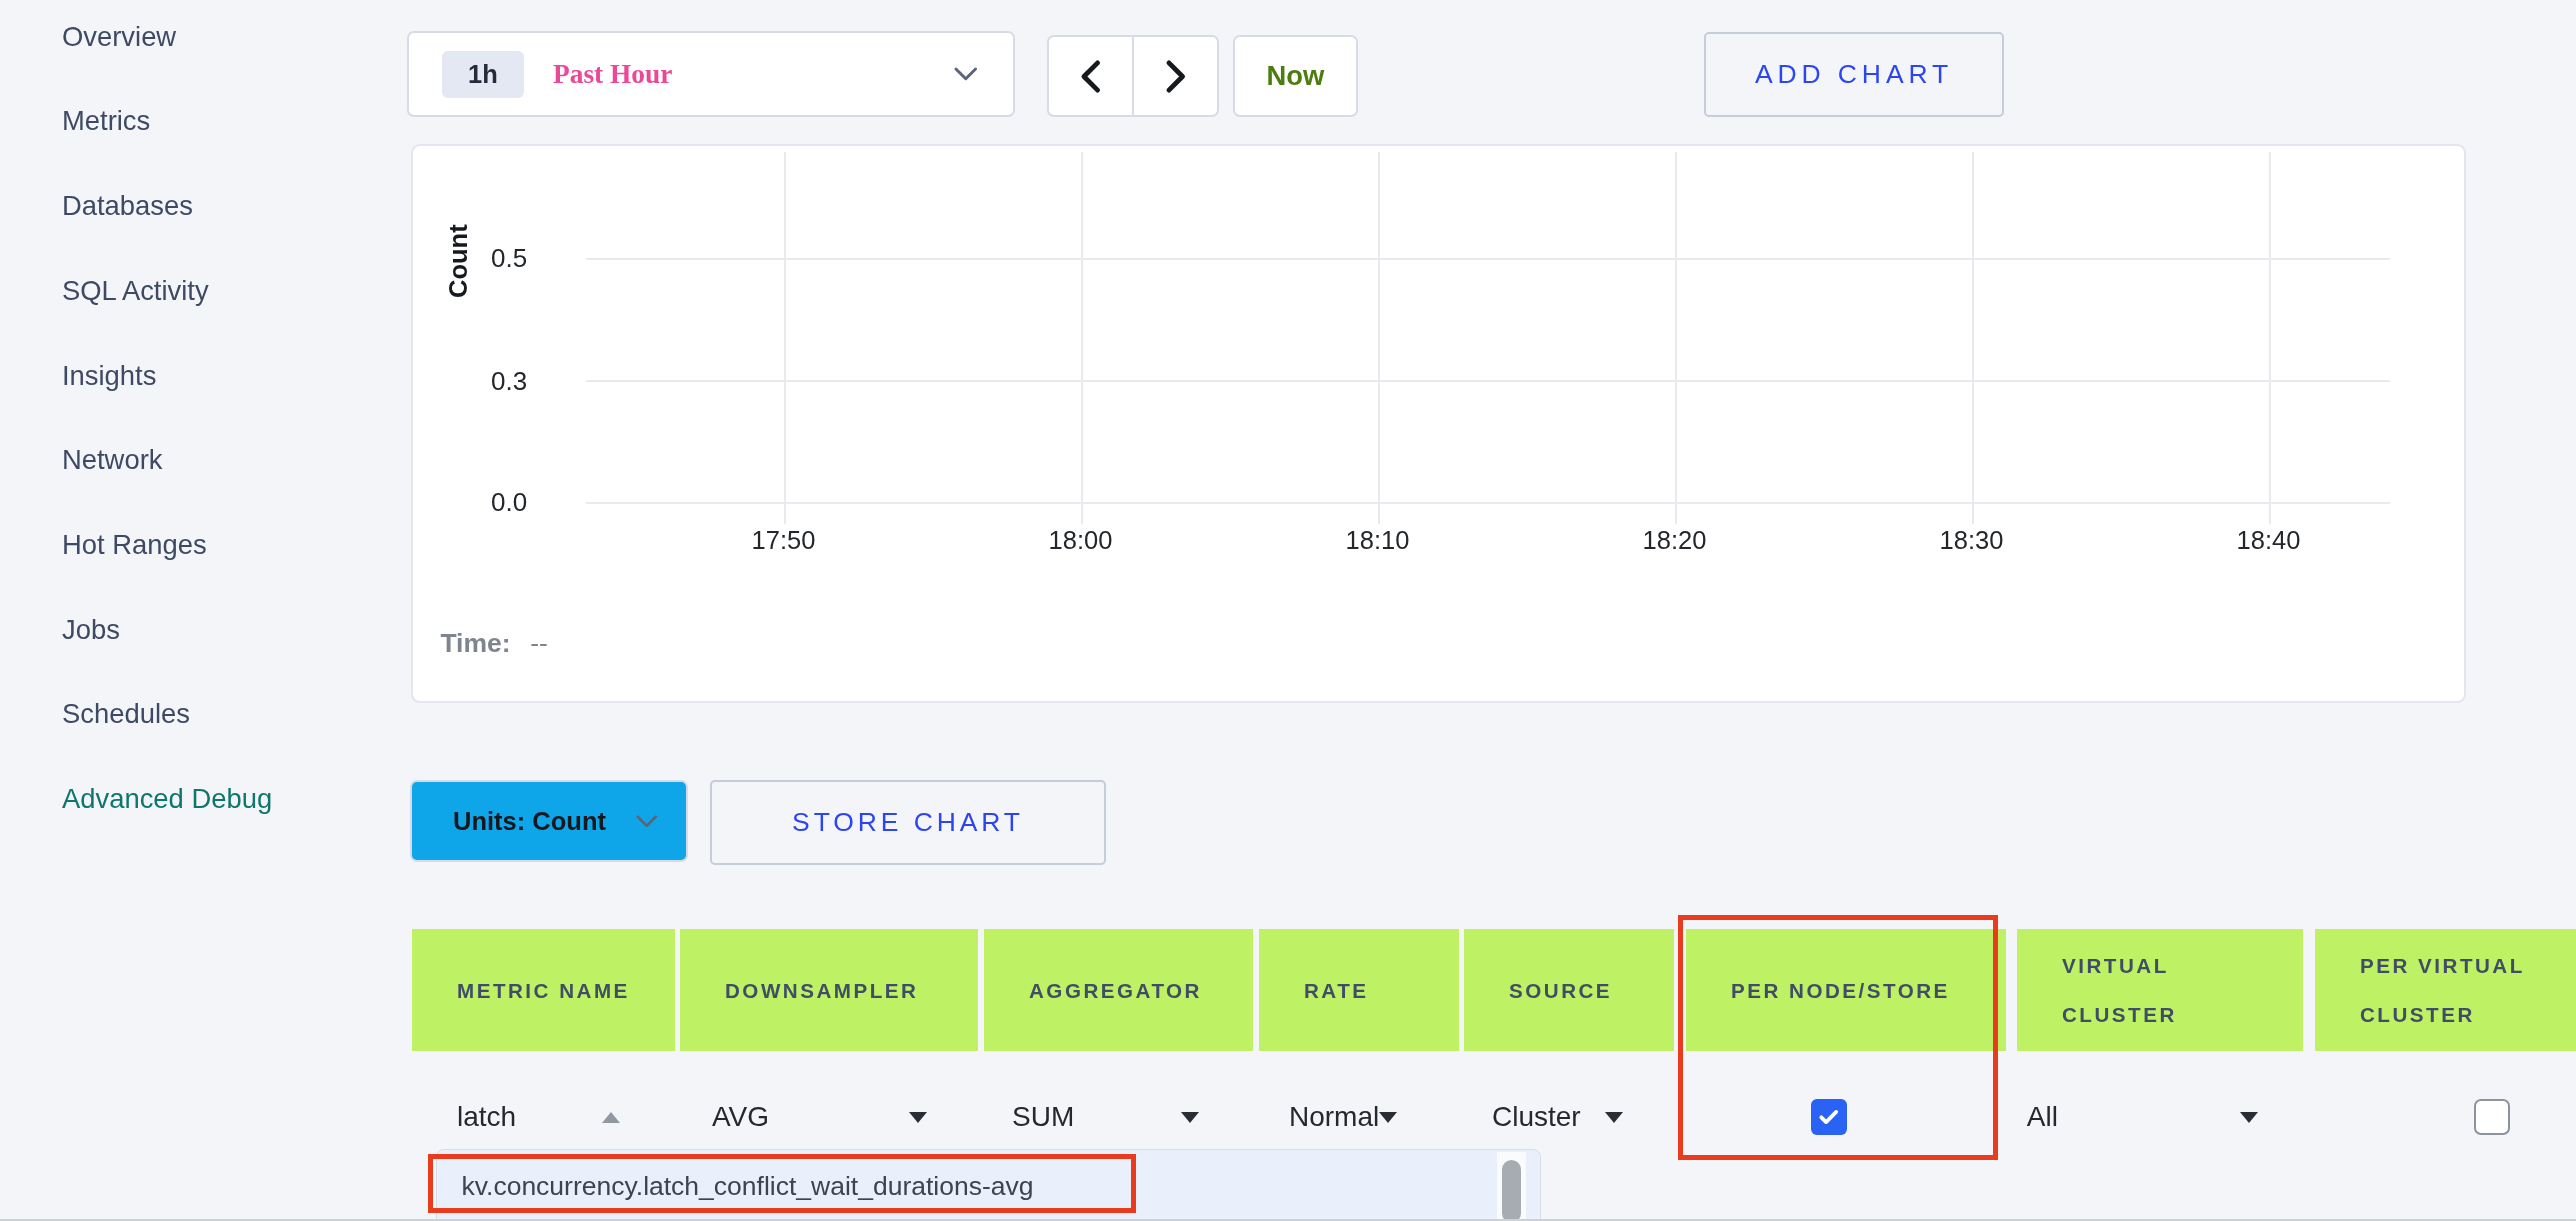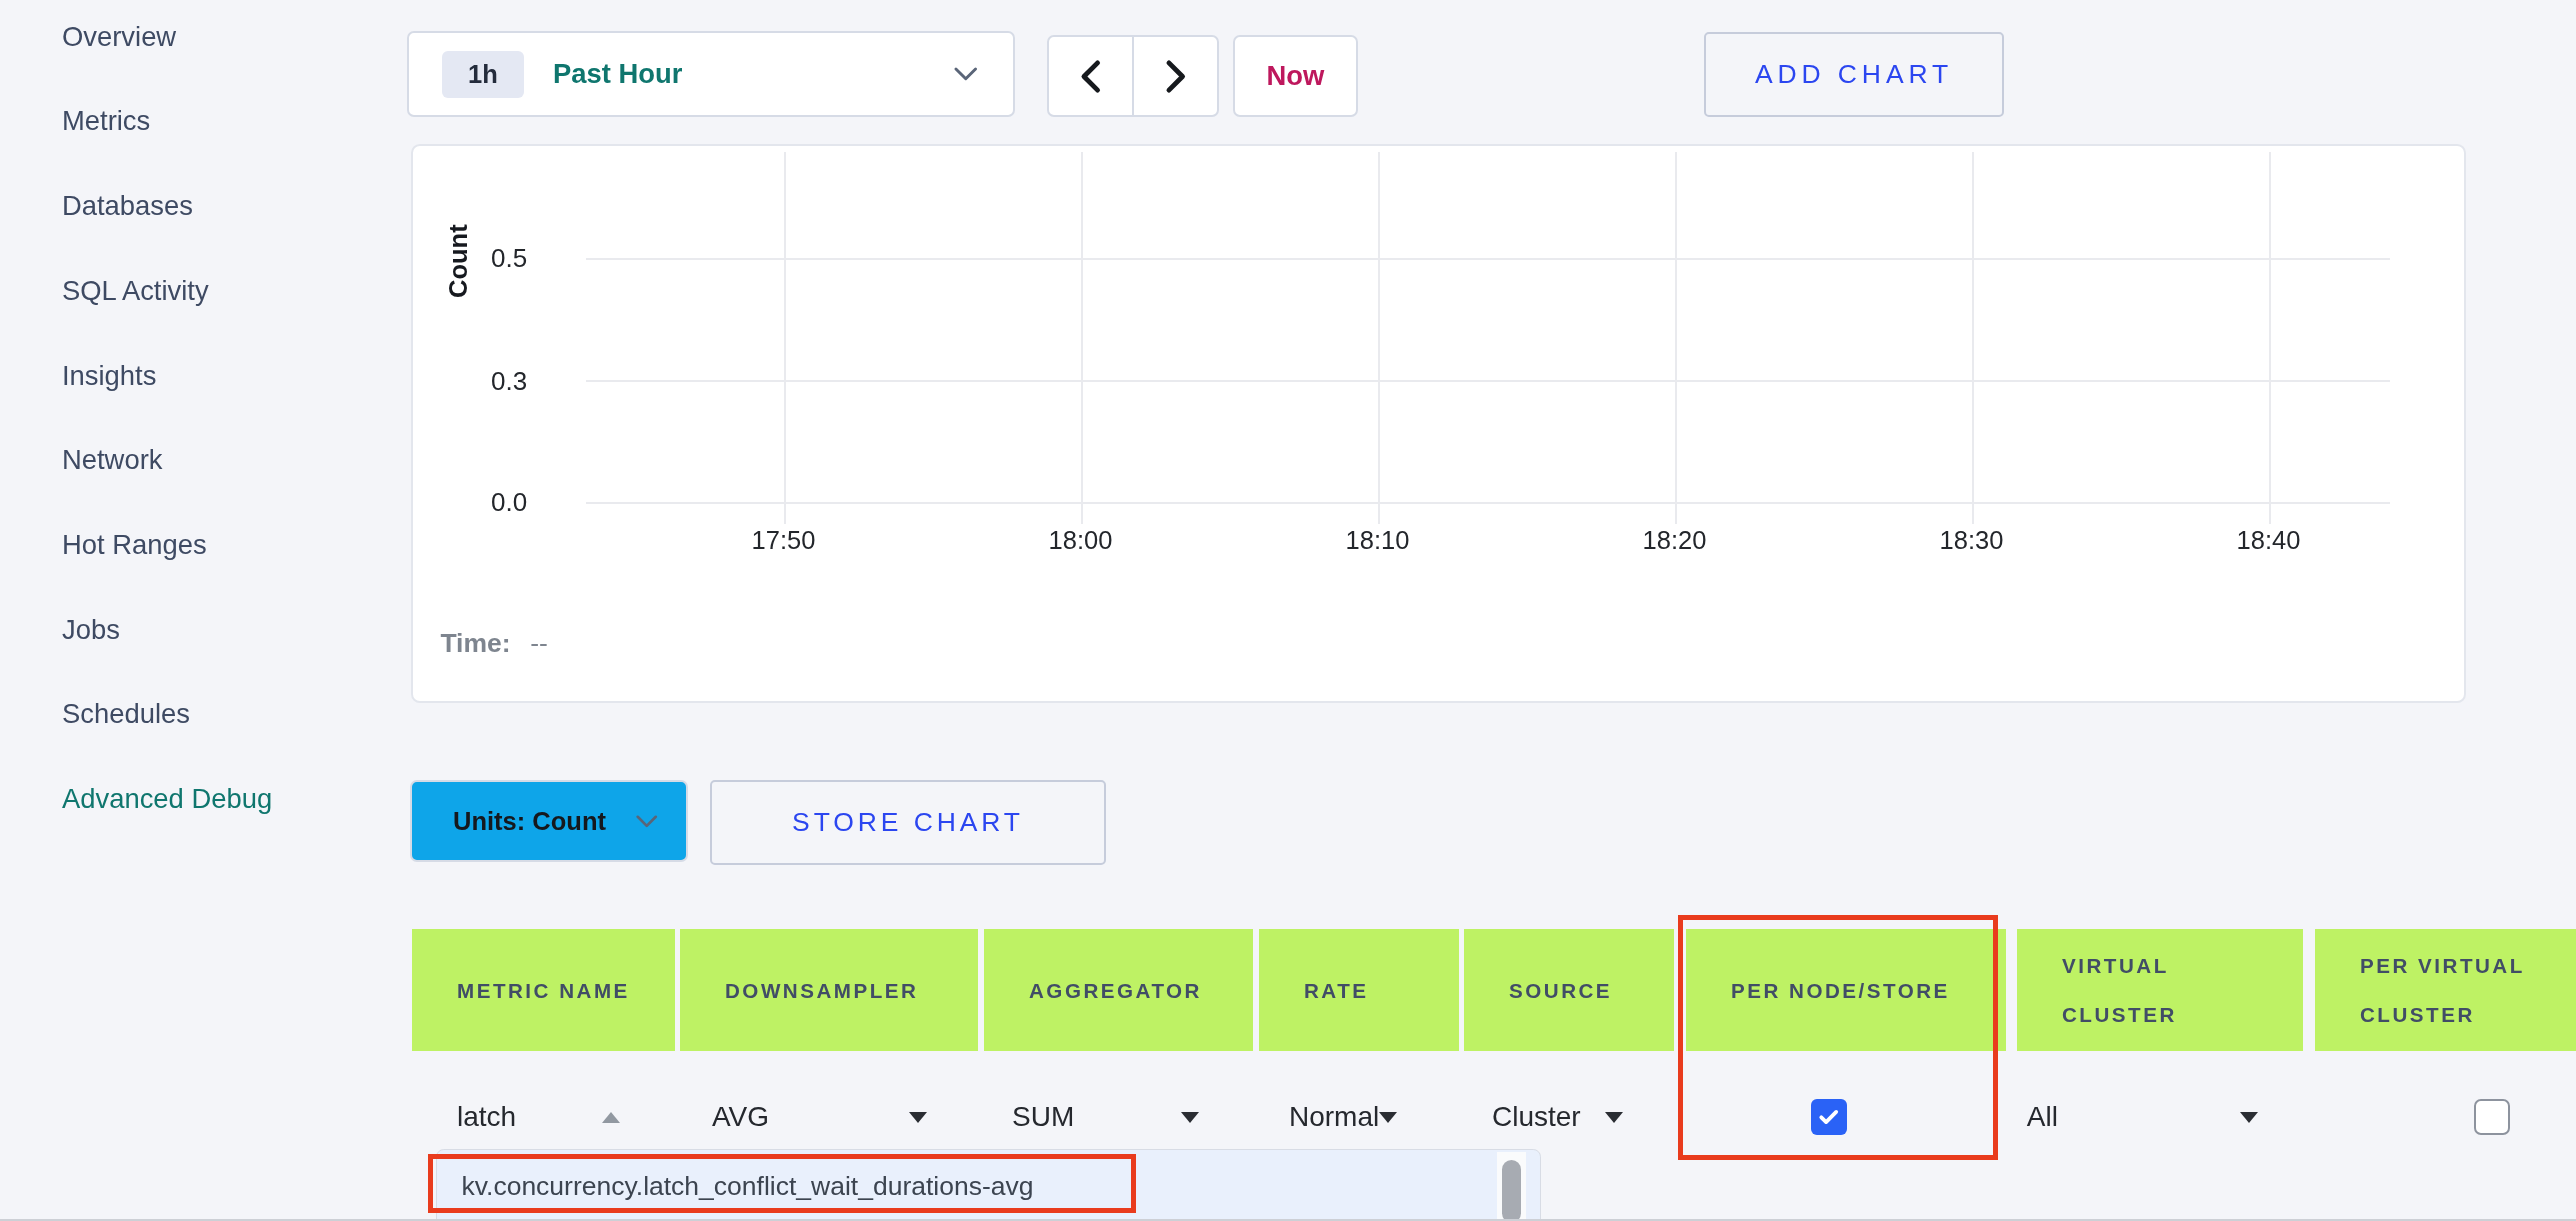--- a/index.html
+++ b/index.html
@@ -29,35 +29,35 @@
   .time-select{
     position:absolute;left:407px;top:31px;width:608px;height:86px;
     background:#fff;border:2px solid #d6dbe6;border-radius:6.9px;
     display:flex;align-items:center;box-sizing:border-box;cursor:pointer;
   }
   .time-badge{
     margin-left:33px;width:82px;height:47px;border-radius:5.9px;
     background:#e4e8f3;color:#242c3c;font-size:25.5px;font-weight:700;
     display:flex;align-items:center;justify-content:center;
   }
-  .time-label{margin-left:29px;font-size:27.4px;font-weight:600;color:#0f766e;}
+  .time-label{margin-left:29px;font-size:27.4px;font-weight:600;color:#ec4899;font-family:Liberation Serif, serif;}
   .chev{margin-left:auto;margin-right:35px;flex:0 0 auto;}
   .pager{
     position:absolute;left:1047px;top:35px;height:82px;display:flex;
   }
   .pager button{
     width:86px;height:82px;background:#fff;border:2px solid #d6dbe6;
     display:flex;align-items:center;justify-content:center;cursor:pointer;padding:0;
   }
   .pager button:first-child{border-radius:6.9px 0 0 6.9px;border-right-width:1px;}
   .pager button:last-child{border-radius:0 6.9px 6.9px 0;border-left-width:1px;}
   .now-btn{
     position:absolute;left:1233px;top:35px;width:125px;height:82px;
     background:#fff;border:2px solid #d6dbe6;border-radius:6.9px;
-    font-size:27.4px;font-weight:600;color:#be185d;cursor:pointer;
+    font-size:27.4px;font-weight:600;color:#4d7c0f;cursor:pointer;
     font-family:inherit;
   }
   .blue-outline-btn{
     position:absolute;height:85px;background:transparent;
     border:2px solid #c6ccdb;border-radius:4.9px;cursor:pointer;
     color:#2b46f0;font-size:26.5px;letter-spacing:4.9px;font-weight:500;
     font-family:inherit;
   }
   #add-chart{left:1704px;top:32px;width:300px;}
   #remove-chart{left:710px;top:780px;width:396px;letter-spacing:3.9px;}

